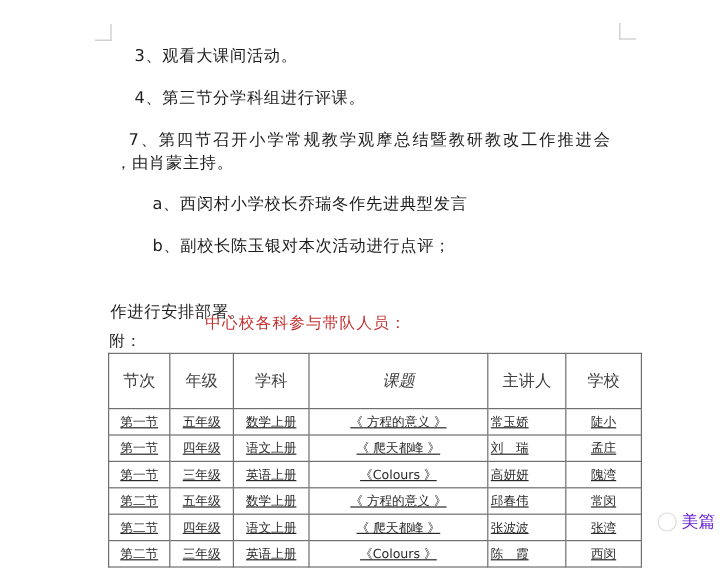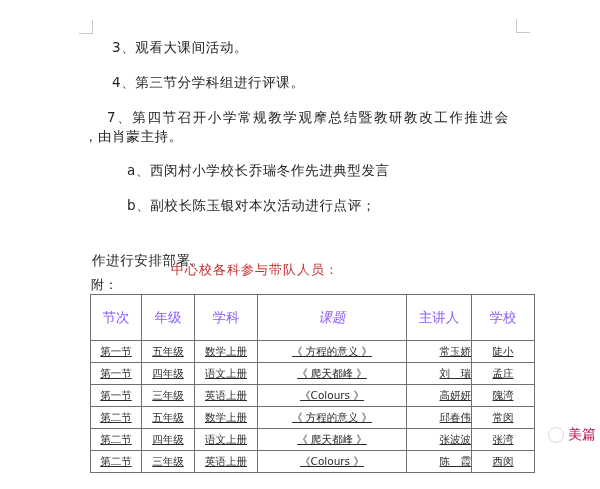--- a/index.html
+++ b/index.html
@@ -13,39 +13,39 @@
   .corner.tr { left: 516px; top: 19px; border-left: 1px solid #c8c8c8; border-bottom: 1px solid #c8c8c8; }
   .line { position: absolute; font-size: 13.5px; line-height: 18px; white-space: nowrap; color: #1e1e1e; letter-spacing: 0.6px; }
   .red { color: #c3302f; font-size: 13px; letter-spacing: 1px; }
   .small { font-size: 13px; }
 
   table.roster {
     position: absolute; left: 90px; top: 294px; border-collapse: collapse;
     font-size: 10.5px; color: #2a2a2a;
   }
   table.roster td, table.roster th { border: 1px solid #6f6f6f; text-align: center; padding: 0; font-weight: normal; }
-  table.roster th { height: 45px; font-size: 13.5px; color: #8b5cf6; }
+  table.roster th { height: 45px; font-size: 13.5px; color: #404040; }
   table.roster td { height: 21px; text-decoration: underline; }
-  table.roster td.speaker { text-align: right; padding-left: 2px; }
+  table.roster td.speaker { text-align: left; padding-left: 2px; }
   .c1 { width: 50px; } .c2 { width: 52px; } .c3 { width: 62px; } .c4 { width: 148px; font-style: italic; } .c5 { width: 64px; } .c6 { width: 62px; }
 
-  .watermark { position: absolute; left: 548px; top: 426px; color: #be185d; font-size: 14px; white-space: nowrap; }
+  .watermark { position: absolute; left: 548px; top: 426px; color: #6d28d9; font-size: 14px; white-space: nowrap; }
   .watermark .logo { display: inline-block; width: 14px; height: 14px; border: 1.5px solid #dcdcdc; border-radius: 50%; vertical-align: middle; margin-right: 4px; }
 </style>
 </head>
 <body>
 
 <div class="page">
   <div class="corner tl"></div>
   <div class="corner tr"></div>
 
   <div class="line" style="left:112px; top:38px;">3、观看大课间活动。</div>
   <div class="line" style="left:112px; top:73px;">4、第三节分学科组进行评课。</div>
   <div class="line" style="left:107px; top:108px; letter-spacing:1.6px;">7、第四节召开小学常规教学观摩总结暨教研教改工作推进会</div>
-  <div class="line" style="left:84px; top:127px;">，由肖蒙主持。</div>
+  <div class="line" style="left:96px; top:127px;">，由肖蒙主持。</div>
   <div class="line" style="left:127px; top:196px;">b、副校长陈玉银对本次活动进行点评；</div>
   <div class="line" style="left:127px; top:161px;">a、西闵村小学校长乔瑞冬作先进典型发言</div>
   <div class="line" style="left:92px; top:251px;">作进行安排部署。</div>
   <div class="line red" style="left:127px; top:261px;margin-left:44px;">中心校各科参与带队人员：</div>
   <div class="line small" style="left:91px; top:276px;">附：</div>
 
   <table class="roster">
     <thead>
       <tr>
         <th class="c1">节次</th>

